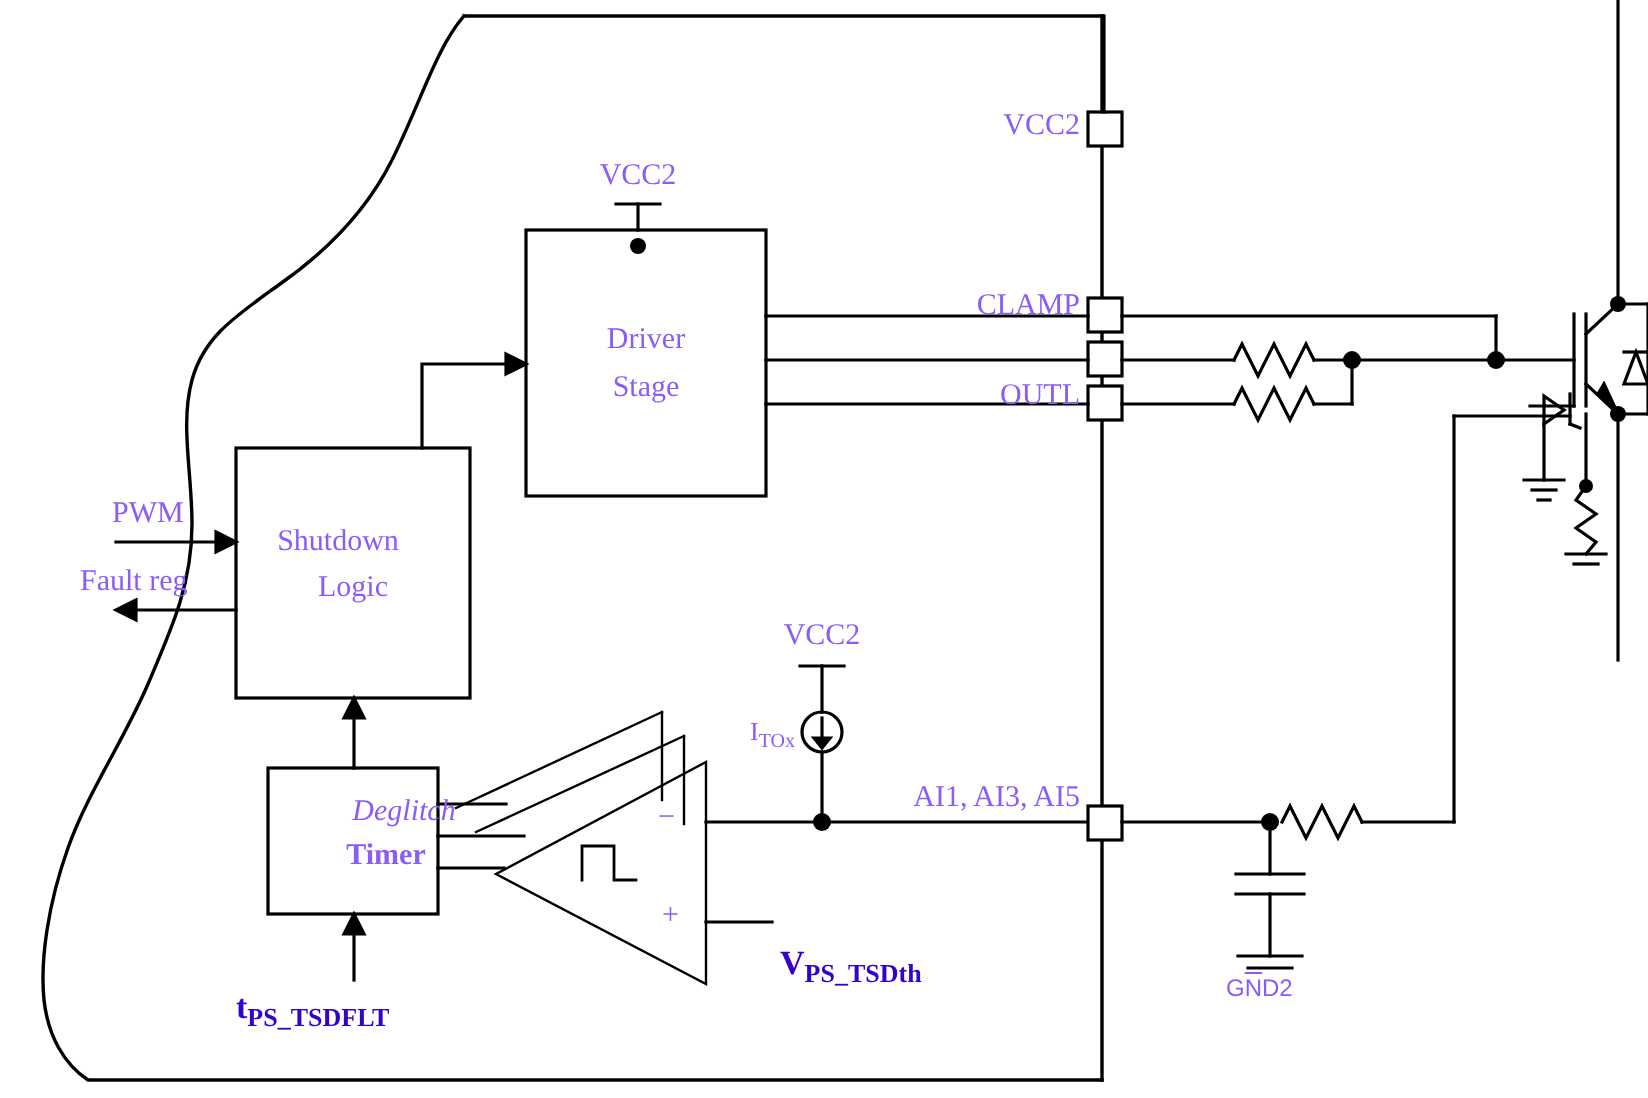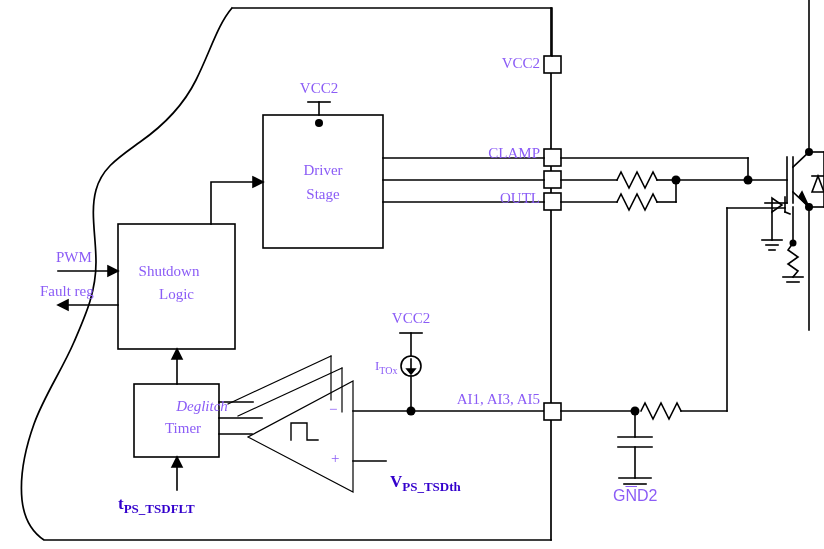--- a/index.html
+++ b/index.html
@@ -8,21 +8,21 @@
   svg.layer{position:absolute;left:0;top:0;width:824px;height:549px;}
   .lbl{position:absolute;white-space:nowrap;color:#8b5cf6;font-family:"Liberation Serif",serif;}
   .lbl-blk{font-size:15px;}
   .lbl-pin{font-size:15px;}
   .lbl-sup{font-size:15px;}
   .blue{color:#3300cc;font-family:"Liberation Serif",serif;font-weight:bold;}
   .blue .big{font-size:17px;}
   .blue .sub{font-size:13px;}
   .itox{font-size:13px;}
   .itox .sub{font-size:10px;text-align:center;}
-  .gnd2{font-size:16px;font-family:"Liberation Sans",sans-serif;}
+  .gnd2{font-size:12px;font-family:"Liberation Sans",sans-serif;}
   .ctr{text-align:center;}
 </style>
 </head>
 <body>
 
 <div id="root">
 
   <svg class="layer" viewBox="0 0 824 549">
     <g fill="none" stroke="#000" stroke-width="1.6" stroke-linecap="square">
 
@@ -172,21 +172,21 @@
     </g>
   </svg>
 
   <div class="lbl lbl-blk ctr" style="left:263px;top:162px;width:120px;">Driver</div>
   <div class="lbl lbl-blk ctr" style="left:263px;top:186px;width:120px;">Stage</div>
 
   <div class="lbl lbl-blk ctr" style="left:118px;top:263px;width:102px;font-family:Liberation Serif, serif;">Shutdown</div>
   <div class="lbl lbl-blk ctr" style="left:118px;top:286px;width:117px;">Logic</div>
 
   <div class="lbl lbl-blk ctr" style="left:150px;top:398px;width:104px;font-style:italic;">Deglitch</div>
-  <div class="lbl lbl-blk ctr" style="left:142px;top:420px;width:82px;">Timer</div>
+  <div class="lbl lbl-blk ctr" style="left:152px;top:420px;width:82px;font-weight:bold;">Timer</div>
 
   <div class="lbl lbl-sup ctr" style="left:279px;top:80px;width:80px;">VCC2</div>
 
   <div class="lbl lbl-sup ctr" style="left:371px;top:310px;width:80px;">VCC2</div>
 
   <div class="lbl itox" style="left:375px;top:358px;"><span>I</span><sub class="sub">TOx</sub></div>
 
   <div class="lbl lbl-blk" style="left:56px;top:249px;">PWM</div>
 
   <div class="lbl lbl-blk" style="left:40px;top:283px;">Fault reg</div>

